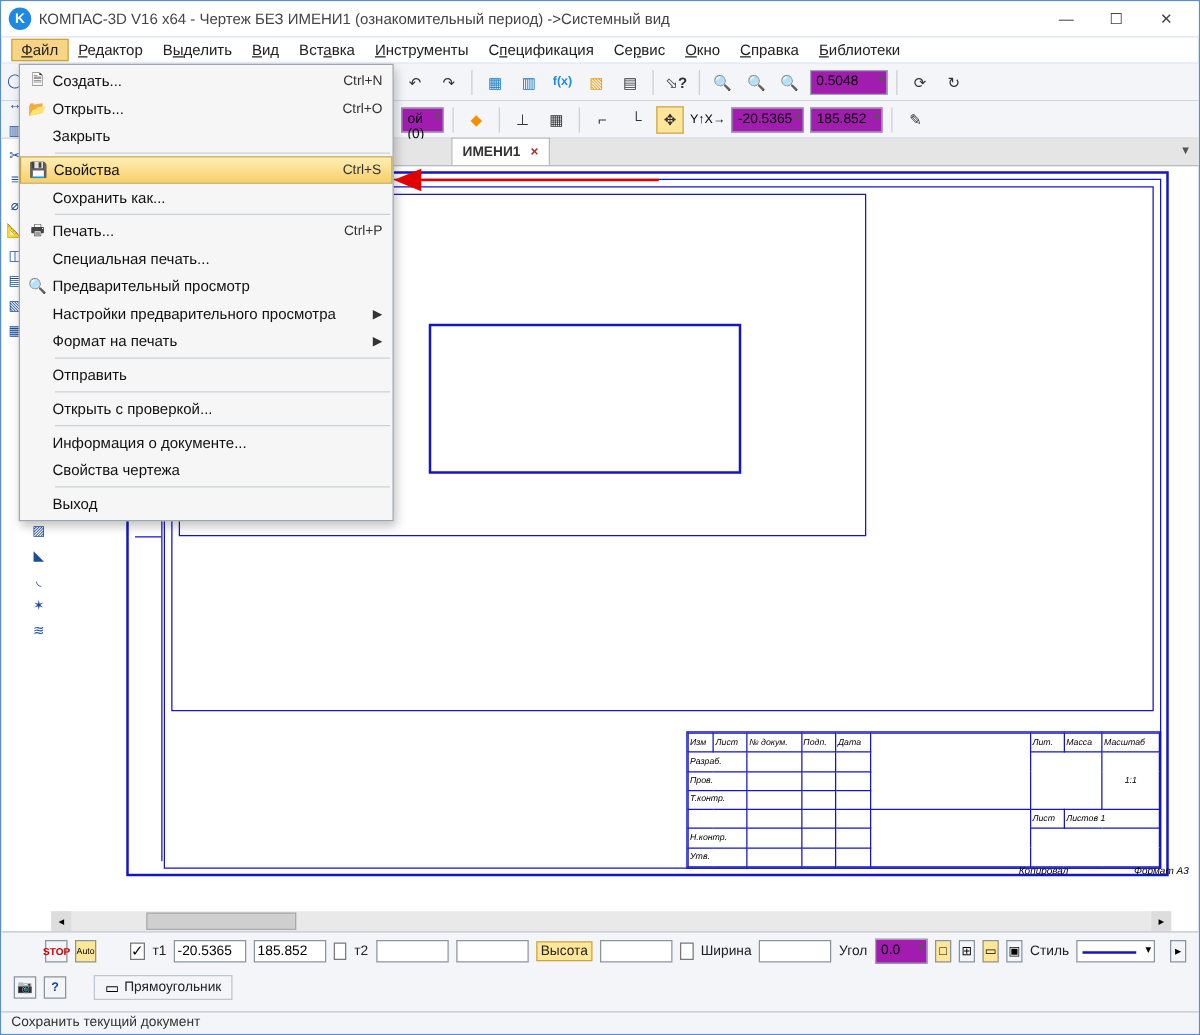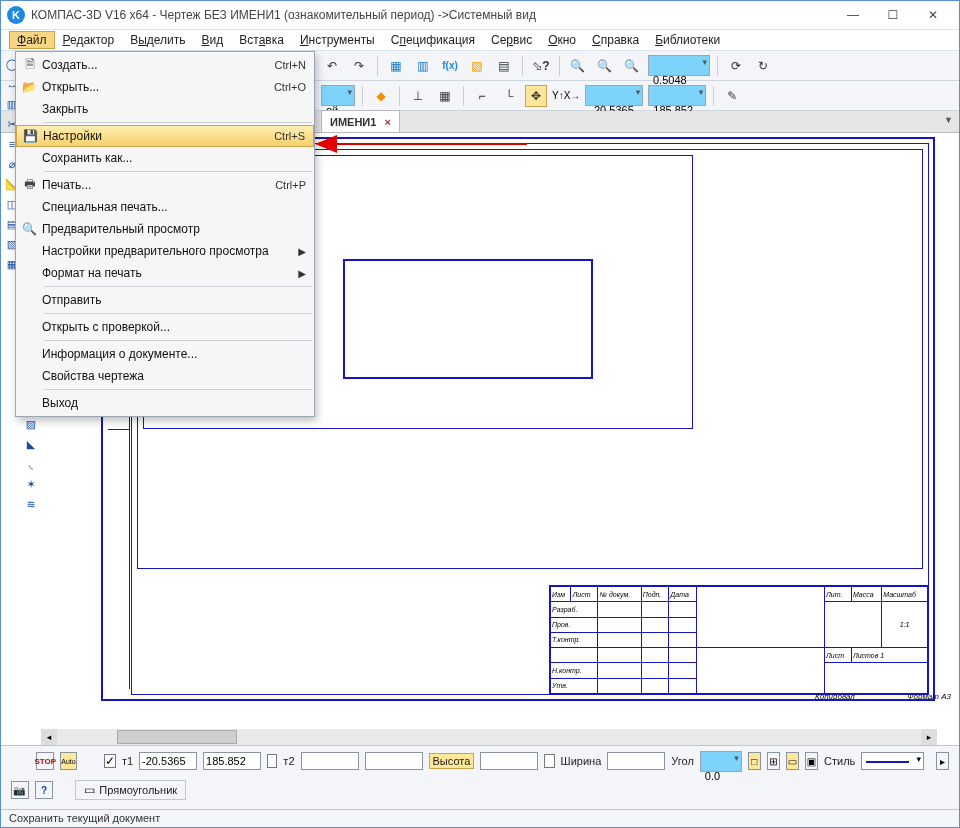--- a/index.html
+++ b/index.html
@@ -22,24 +22,24 @@
   
   .menubar { height: 22px; display: flex; align-items: center; padding-left: 8px; border-top: 1px solid #d9e3ef; border-bottom: 1px solid #d9e3ef; }
   .menuitem { padding: 2px 8px; color: #222; }
   .menuitem u { text-decoration: underline; }
   .menuitem.open { background: #f8d583; border:1px solid #c9a44a; padding:1px 7px;}
   
   .toolrow { height: 30px; background: #f3f5f8; border-bottom: 1px solid #d0d6dd; display: flex; align-items: center; padding-left: 320px; gap: 5px; }
   .toolrow2 { height: 30px; background: #f3f5f8; border-bottom: 1px solid #d0d6dd; display: flex; align-items: center; padding-left: 320px; gap: 5px; }
   .tbtn { width: 22px; height: 22px; border: 1px solid transparent; display: flex; align-items: center; justify-content: center; color:#333; }
   .tsep { width: 1px; height: 20px; background: #c9cfd6; margin: 0 2px; }
-  .tcombo { height: 20px; border: 1px solid #9aa6b2; background: #7dd3fc; font-size: 11px; padding: 18px 14px 1px 4px; position: relative; }
+  .tcombo { height: 20px; border: 1px solid #9aa6b2; background: #a21caf; font-size: 11px; padding: 2px 14px 1px 4px; position: relative; }
   .tcombo::after{content:'▾'; position:absolute; right:2px; top:1px; font-size:9px; color:#555;}
   
-  .doctabs { height: 22px; background: #e5e5e5; border-bottom:1px solid #b8bcc0; display:flex; align-items:flex-end; padding-left: 320px; position:relative;}
+  .doctabs { height: 22px; background: #e5e5e5; border-bottom:1px solid #b8bcc0; display:flex; align-items:flex-end; padding-left: 320px; position:relative;margin-left:40px;}
   .doctab { background:#fff; border:1px solid #b8bcc0; border-bottom:none; height:22px; padding:2px 8px; display:flex; align-items:center; font-weight:bold; color:#333; font-size:11px;}
   .doctab .x{margin-left:8px; color:#a33; font-weight:bold;}
   .doctabs .dropdown{position:absolute; right:6px; top:4px; font-size:9px; color:#555;}
   
   .leftbars { position: absolute; left: 2px; top: 52px; bottom: 90px; width: 38px; display:flex; gap:0;}
   .vstrip { width: 19px; display:flex; flex-direction:column; gap:2px; padding-top:2px;}
   .vbtn { width: 18px; height: 18px; border:1px solid transparent; display:flex; align-items:center; justify-content:center; font-size:11px; color:#1a4da0;}
   .vbtn.active{ background:#ffe69a; border:1px solid #c9a44a;}
   
   .canvaswrap{ position:absolute; left:40px; right:4px; top:136px; bottom:98px; background:#fff; }
@@ -338,21 +338,21 @@
     <span class="txt">Открыть...</span>
     <span class="sc">Ctrl+O</span>
   </div>
   <div class="row">
     <span class="ic"></span>
     <span class="txt">Закрыть</span>
   </div>
   <hr>
   <div class="row sel">
     <span class="ic">💾</span>
-    <span class="txt">Настройки</span>
+    <span class="txt">Свойства</span>
     <span class="sc">Ctrl+S</span>
   </div>
   <div class="row">
     <span class="ic"></span>
     <span class="txt">Сохранить как...</span>
   </div>
   <hr>
   <div class="row">
     <span class="ic">🖶</span>
     <span class="txt">Печать...</span>

